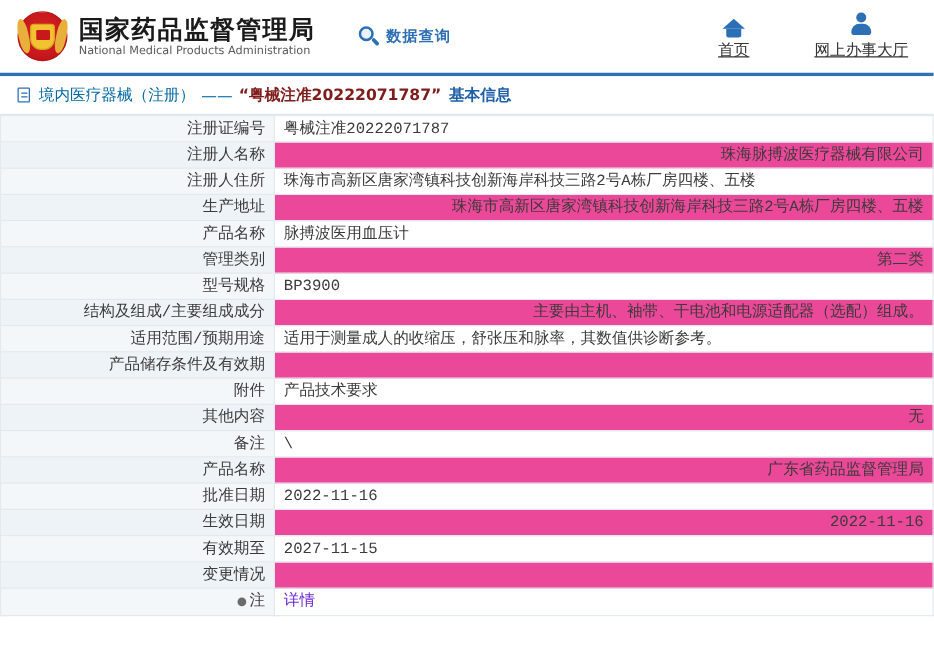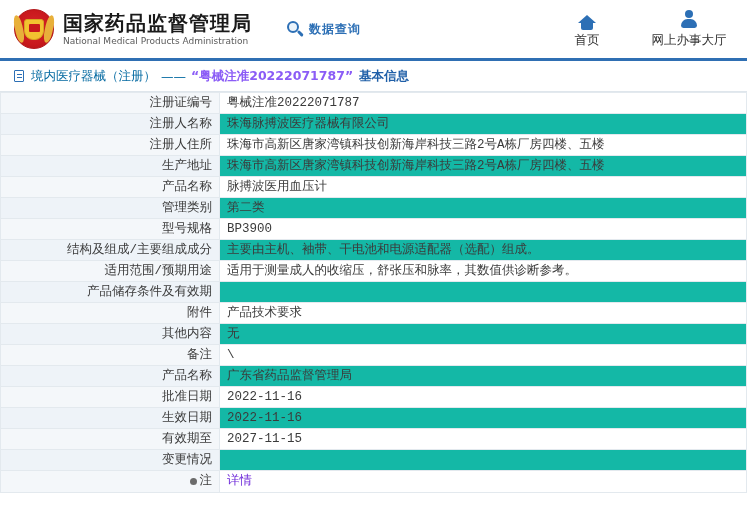--- a/index.html
+++ b/index.html
@@ -110,20 +110,21 @@
     align-items: flex-start;
     gap: 30px;
     padding-right: 4px;
   }
   .nav-item {
     display: flex;
     flex-direction: column;
     align-items: center;
     cursor: pointer;
     width: 72px;
+    text-decoration: underline;
   }
   .nav-ico { height: 20px; display: flex; align-items: center; justify-content: center; }
   .home-ico {
     width: 0; height: 0;
     border-left: 9px solid transparent;
     border-right: 9px solid transparent;
     border-bottom: 8px solid #2c6fb5;
     position: relative;
   }
   .home-ico:after {
@@ -183,21 +184,21 @@
     border-radius: 1px;
   }
   .bc-icon .doc:after {
     content: "";
     position: absolute; left: 1.5px; top: 3px;
     width: 5px; height: 1.5px;
     background: #2c6fb5;
     box-shadow: 0 3px 0 #2c6fb5;
   }
   .bc-text { color: #0369a1; }
-  .bc-strong { color: #8b5cf6; font-weight: bold; }
+  .bc-strong { color: #7f1d1d; font-weight: bold; }
   .bc-title { color: #1f5fa8; font-weight: bold; }
 
   
   .table-wrap { padding: 0; font-family: Liberation Mono, monospace; }
   table.info {
     width: 747px;
     border-collapse: collapse;
     table-layout: fixed;
   }
   table.info tr { height: 21px; }
@@ -214,21 +215,21 @@
     text-align: right;
     background: #f4f7fa;
     color: #4a4a4a;
     padding-right: 9px;
   }
   td.val {
     background: #ffffff;
     padding-left: 9px;
   }
   tr.alt td.lbl { background: #eef3f8; }
-  tr.alt td.val { background: #14b8a6; }
+  tr.alt td.val { background: #ec4899; text-align: right; }
   .link { color: #6d28d9; text-decoration: none; cursor: pointer; }
   .bullet-lbl { display: inline-flex; align-items: center; justify-content: flex-end; gap: 3px; width: 100%; }
   .bullet {
     width: 7px; height: 7px;
     border-radius: 50%;
     background: #6b6b6b;
     display: inline-block;
   }
 </style>
 </head>

